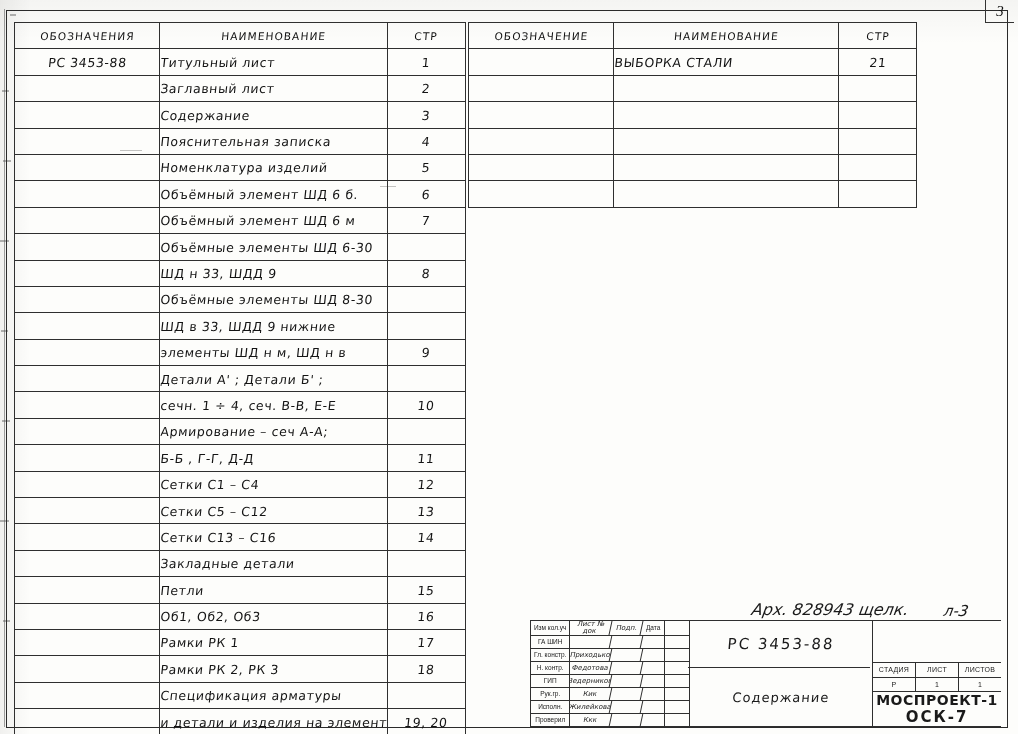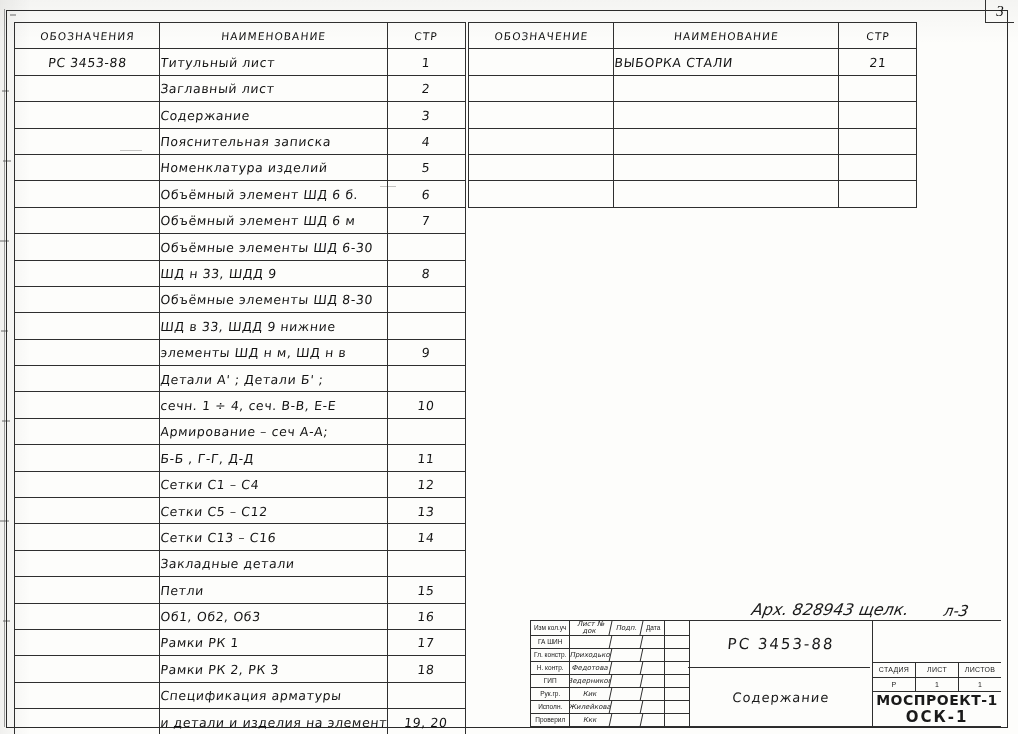--- a/index.html
+++ b/index.html
@@ -549,16 +549,16 @@
       <div>ЛИСТ</div>
       <div>ЛИСТОВ</div>
     </div>
     <div class="r-val">
       <div>Р</div>
       <div>1</div>
       <div>1</div>
     </div>
     <div class="r-org">
       <span>МОСПРОЕКТ-1</span>
-      <span class="sub">ОСК-1</span>
+      <span class="sub">ОСК-7</span>
     </div>
   </div>
 </div>
 
 </body></html>

